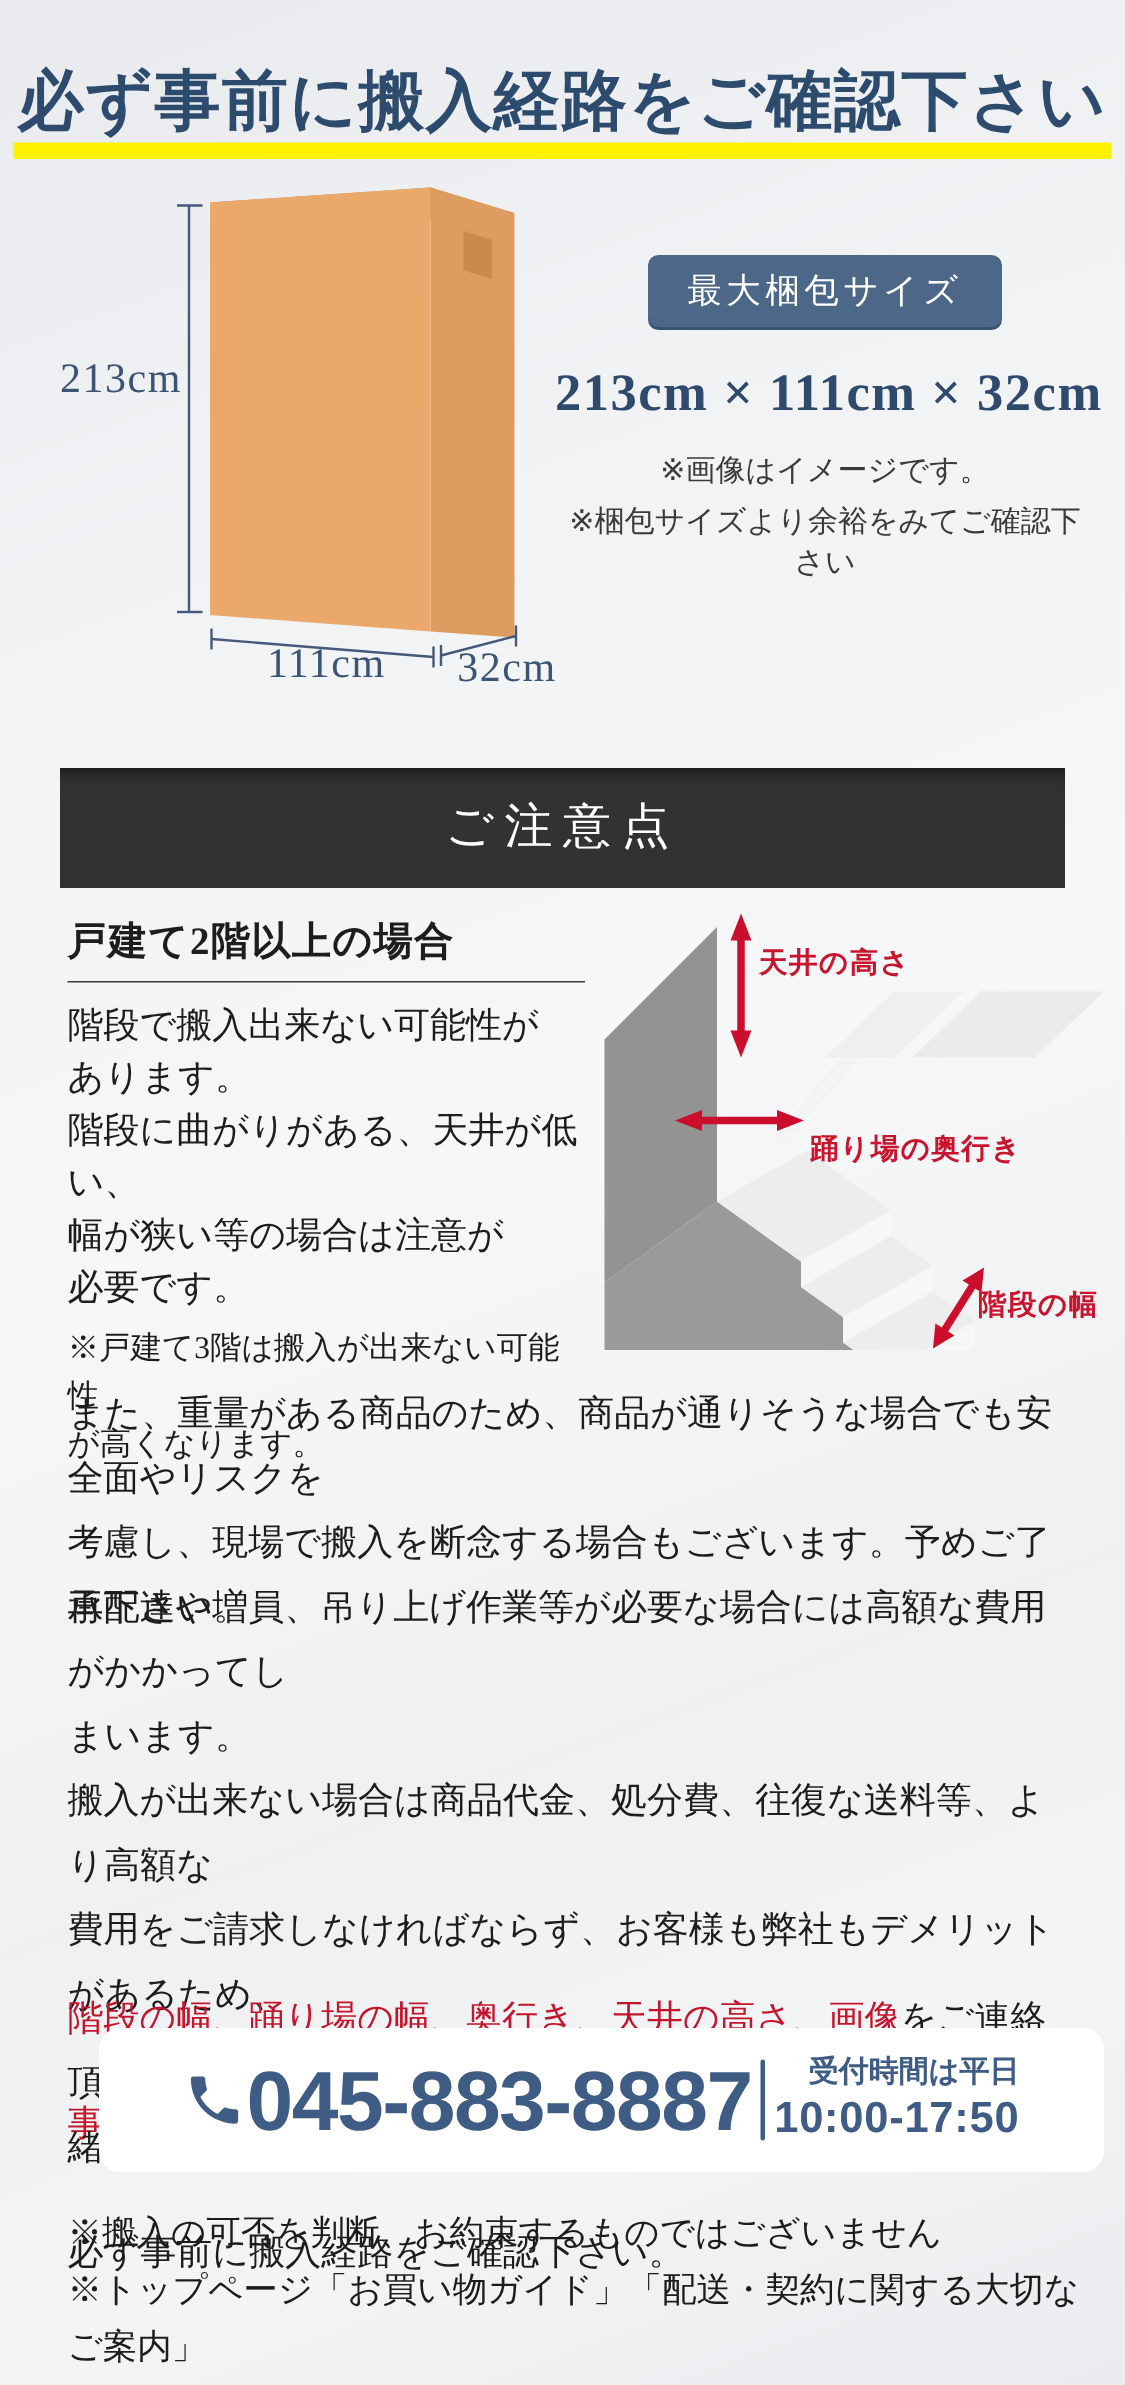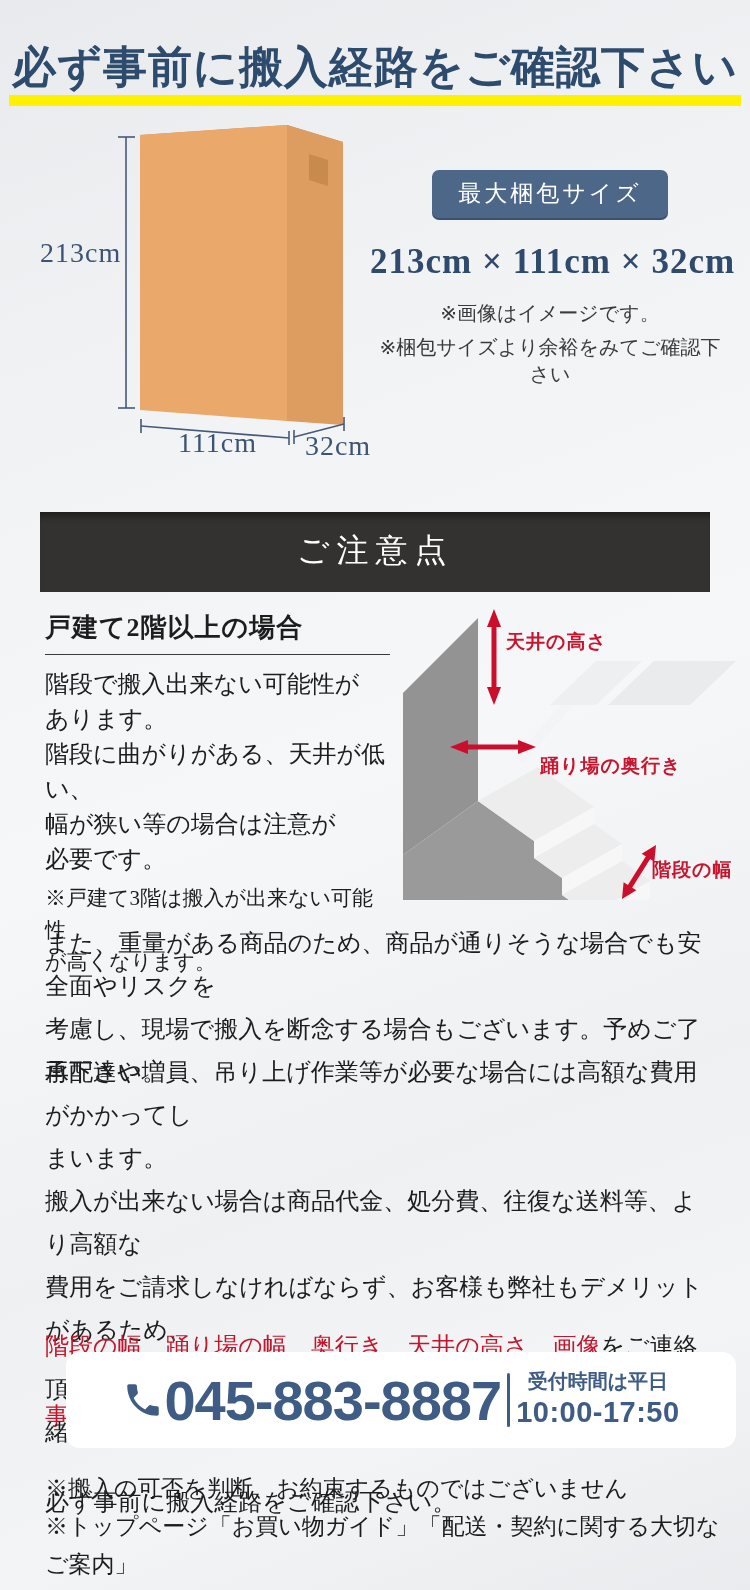--- a/index.html
+++ b/index.html
@@ -65,21 +65,21 @@
   
   .phone-card {
     position:absolute; left:40px; top:1352px; width:670px; height:96px;
     background:#ffffff; border-radius:14px;
     display:flex; align-items:center; justify-content:center; 
     font-family:"Liberation Sans","DejaVu Sans",sans-serif;
     margin-left:26px;
   }
   .phone-number { font-size:56px; font-weight:700; color:#3e5c84; letter-spacing:-1px; white-space:nowrap; }
   .phone-divider { width:3px; height:54px; background:#3e5c84; border-radius:2px; margin:0 6px; }
-  .phone-hours { color:#3e5c84; text-align:center; line-height:1.25; }
+  .phone-hours { color:#3e5c84; text-align:right; line-height:1.25; }
   .hours-1 { font-size:20px; font-weight:700; }
   .hours-2 { font-size:29px; font-weight:700; letter-spacing:0.5px; }
   
   .footer { position:absolute; left:45px; top:1470px; width:680px; font-size:23px; line-height:38px; color:#1c1c1c; }
   .footer .f2 { white-space:pre-line; }
 </style>
 </head>
 <body>
 
 <div class="page">

